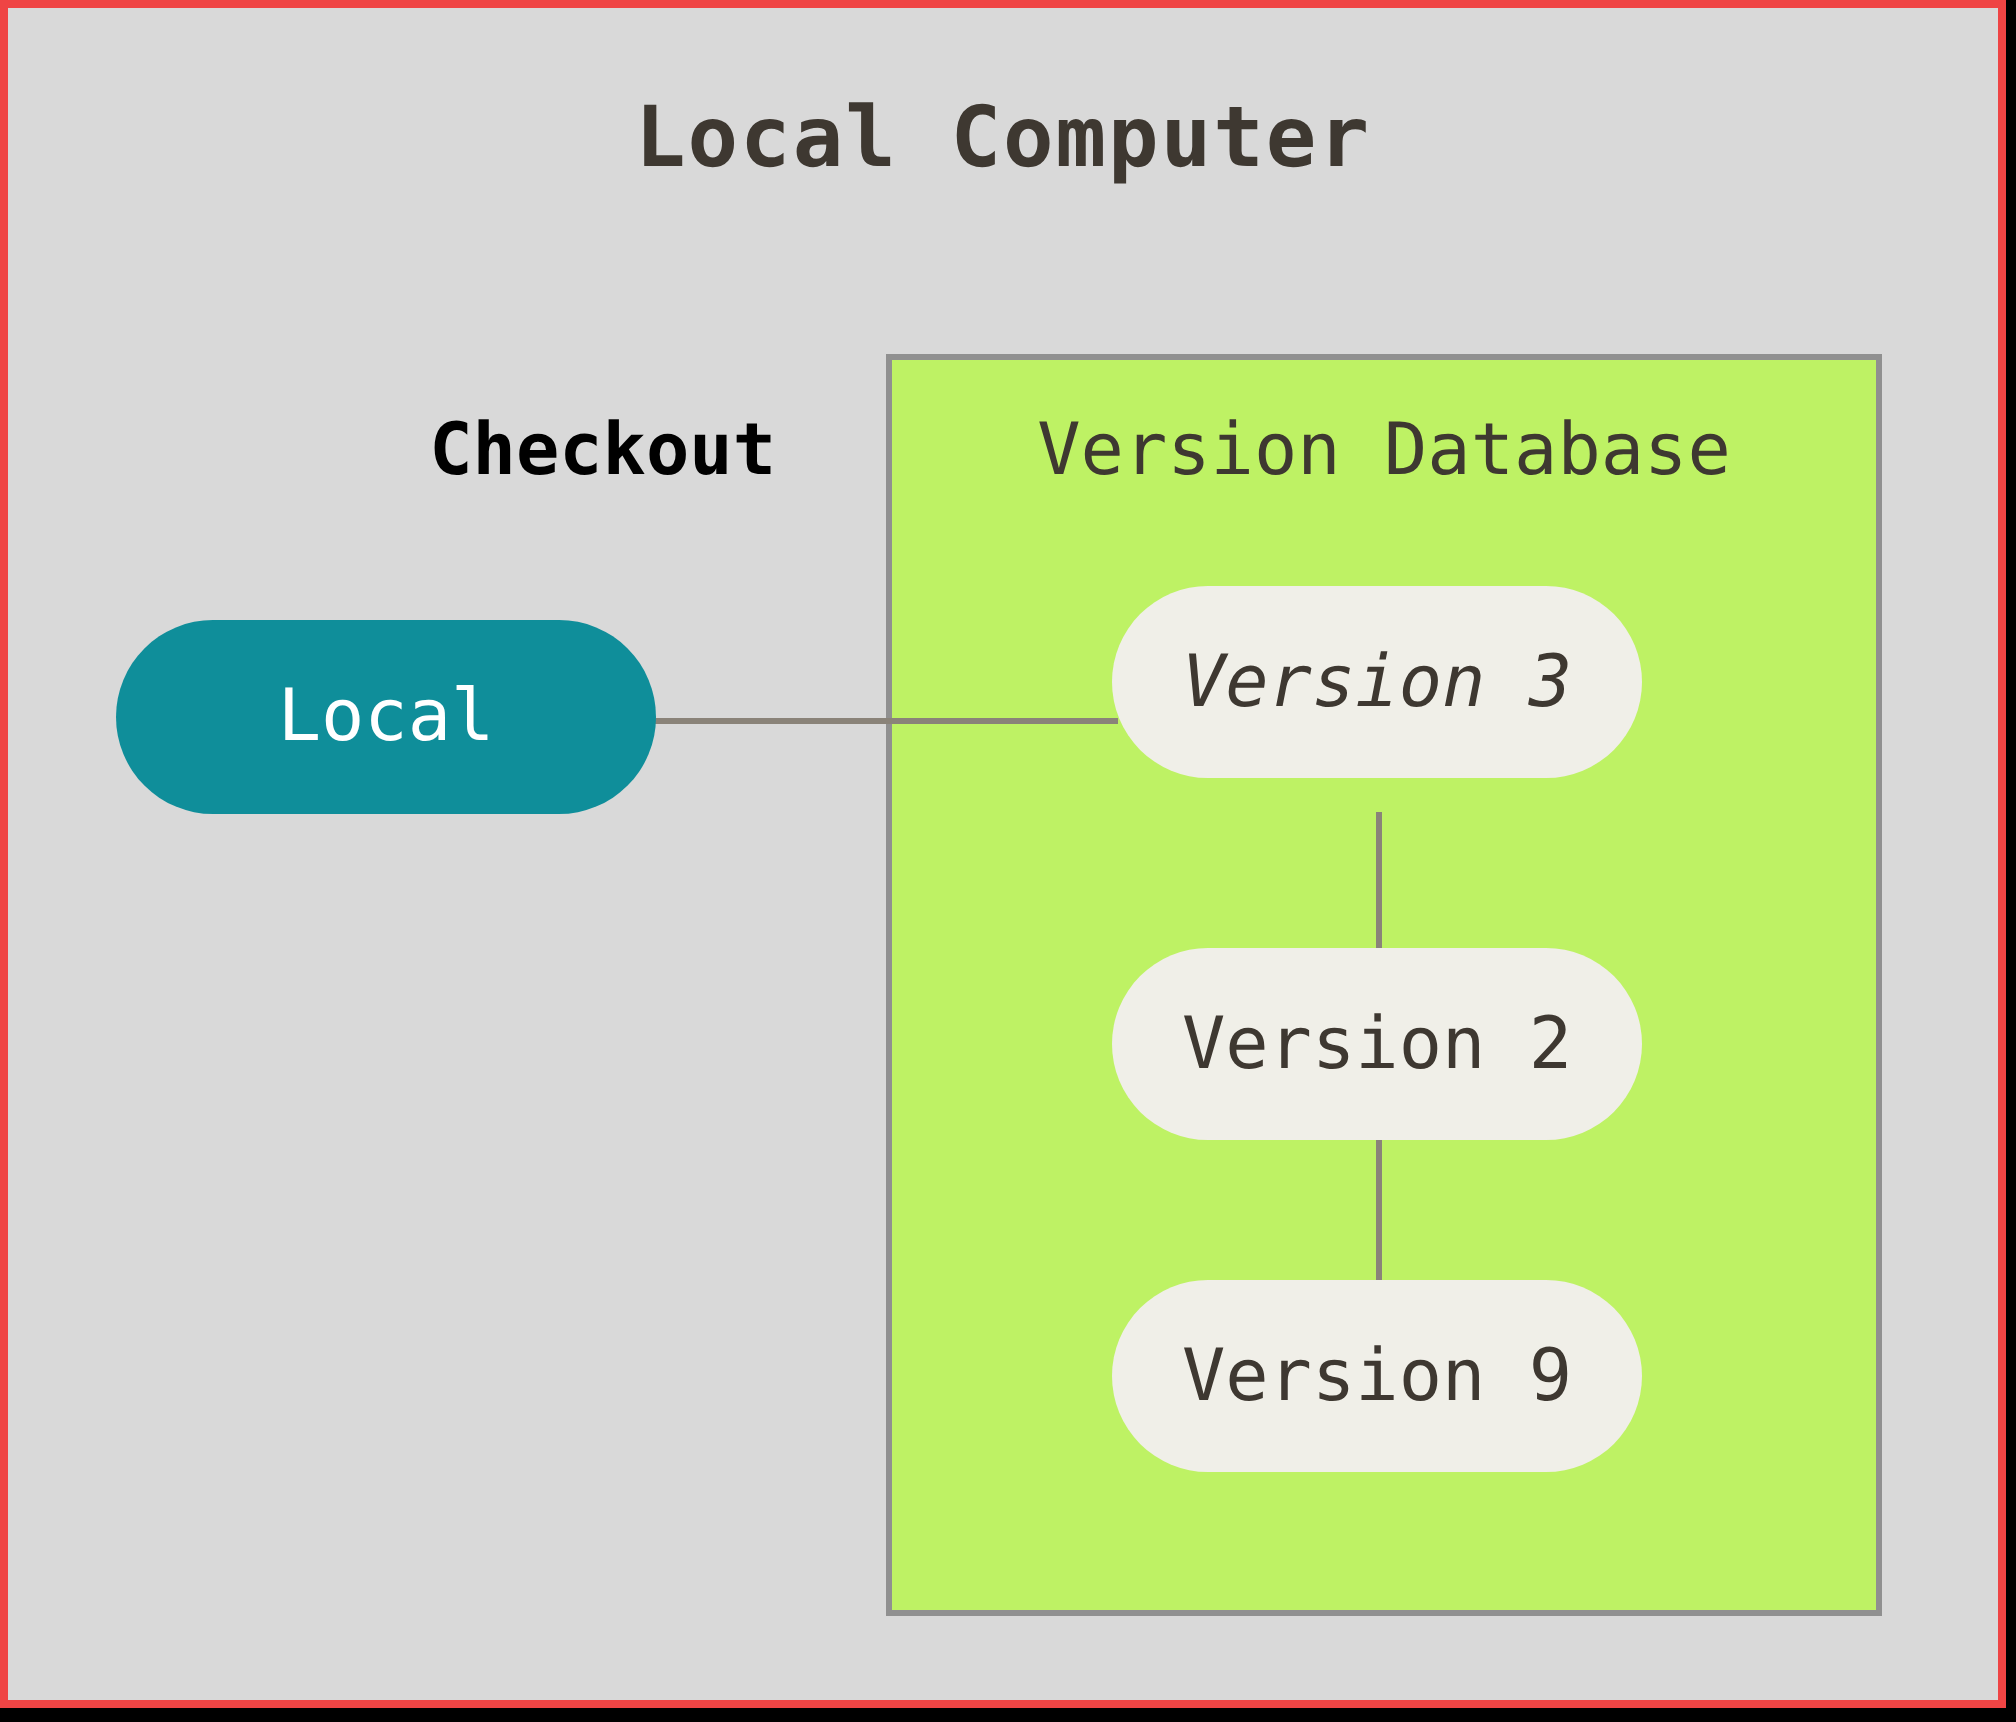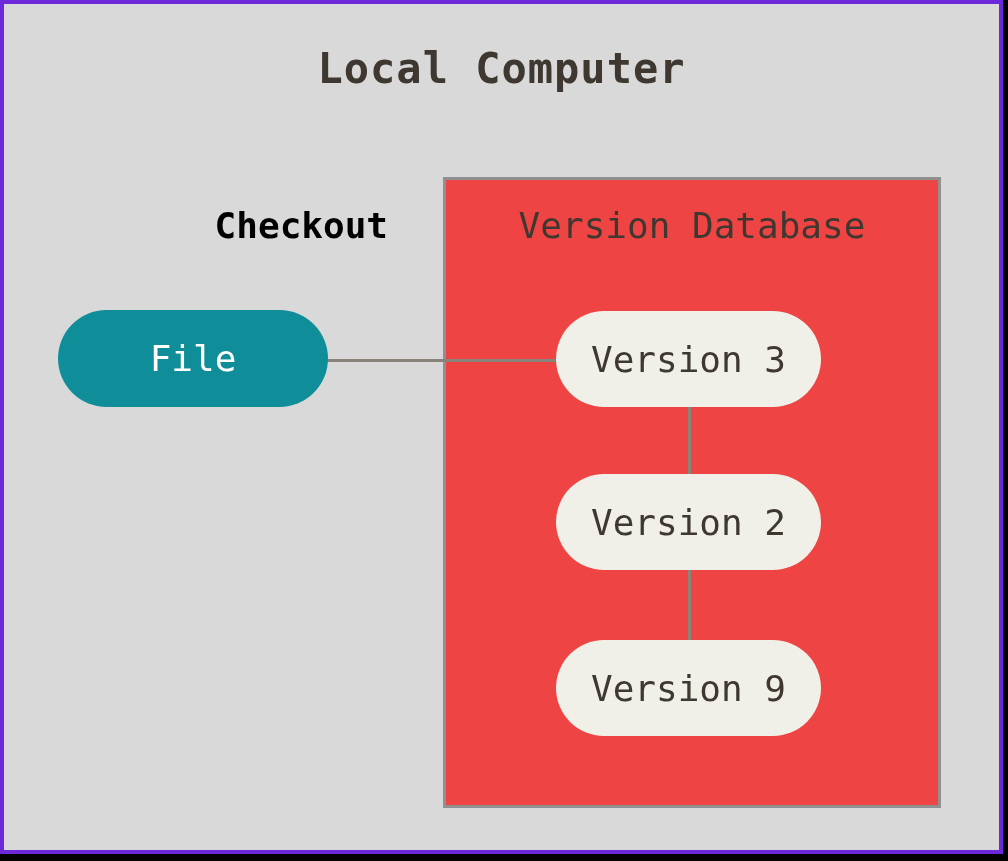--- a/index.html
+++ b/index.html
@@ -11,21 +11,21 @@
     font-family: "DejaVu Sans Mono", "Liberation Mono", monospace;
     overflow: hidden;
   }
   .window {
     position: absolute;
     left: 0;
     top: 0;
     width: 1003px;
     height: 854px;
     box-sizing: border-box;
-    border: 4px solid #6d28d9;
+    border: 4px solid #ef4444;
     background: #d9d9d9;
   }
   .diagram-title {
     position: absolute;
     left: 0;
     top: 40px;
     width: 100%;
     text-align: center;
     font-size: 42px;
     font-weight: bold;
@@ -43,21 +43,21 @@
     font-weight: bold;
   }
   .vdb-box {
     position: absolute;
     left: 439px;
     top: 173px;
     width: 498px;
     height: 631px;
     box-sizing: border-box;
     border: 3px solid #909090;
-    background: #ef4444;
+    background: #bef264;
     z-index: 1;
   }
   .vdb-title {
     margin-top: 25px;
     width: 100%;
     text-align: center;
     font-size: 36px;
     color: #3e3831;
   }
   .connector {
@@ -101,21 +101,21 @@
     color: #ffffff;
   }
   .version-pill {
     left: 552px;
     width: 265px;
     height: 96px;
     border-radius: 48px;
     background: #f0efe8;
     color: #3e3831;
   }
-  .pv3 { top: 307px; }
+  .pv3 { top: 289px; font-style: italic; }
   .pv2 { top: 470px; justify-content: center; }
   .pv1 { top: 636px; }
 </style>
 </head>
 <body>
 
 <div class="window">
 
   <div class="diagram-title">Local Computer</div>
 
@@ -123,21 +123,21 @@
 
   <div class="vdb-box">
     <div class="vdb-title">Version Database</div>
   </div>
 
   <div class="connector conn-h"></div>
   <div class="connector conn-v1"></div>
   <div class="connector conn-v2"></div>
 
   <div class="pill file-pill">
-    <span>File</span>
+    <span>Local</span>
   </div>
 
   <div class="pill version-pill pv3">
     <span>Version 3</span>
   </div>
 
   <div class="pill version-pill pv2">
     <span>Version 2</span>
   </div>
 

